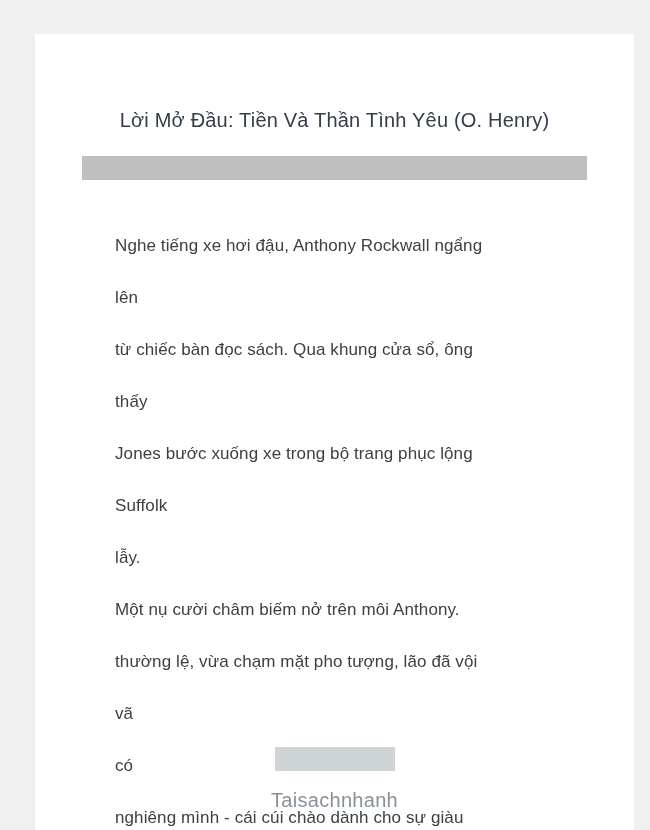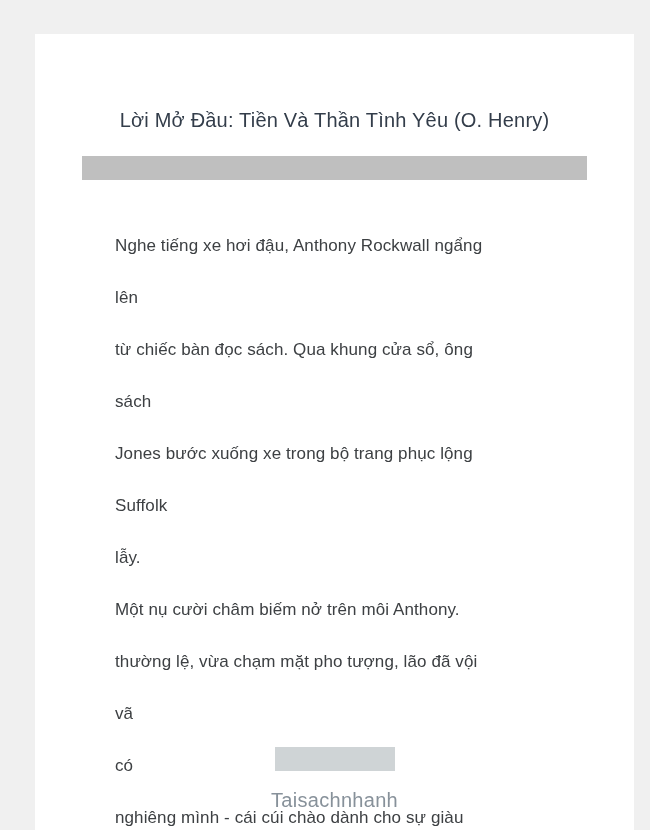--- a/index.html
+++ b/index.html
@@ -92,21 +92,21 @@
   <div class="page">
 
     <h1 class="chapter-title">Lời Mở Đầu: Tiền Và Thần Tình Yêu (O. Henry)</h1>
 
     <div class="title-divider"></div>
 
     <div class="chapter-body">
         <div class="text-line">Nghe tiếng xe hơi đậu, Anthony Rockwall ngẩng</div>
         <div class="text-line">lên</div>
         <div class="text-line">từ chiếc bàn đọc sách. Qua khung cửa sổ, ông</div>
-        <div class="text-line">sách</div>
+        <div class="text-line">thấy</div>
         <div class="text-line">Jones bước xuống xe trong bộ trang phục lộng</div>
         <div class="text-line">Suffolk</div>
         <div class="text-line">lẫy.</div>
         <div class="text-line">Một nụ cười châm biếm nở trên môi Anthony.</div>
         <div class="text-line">thường lệ, vừa chạm mặt pho tượng, lão đã vội</div>
         <div class="text-line">vã</div>
         <div class="text-line">có</div>
         <div class="text-line">nghiêng mình - cái cúi chào dành cho sự giàu</div>
       </div>
 

